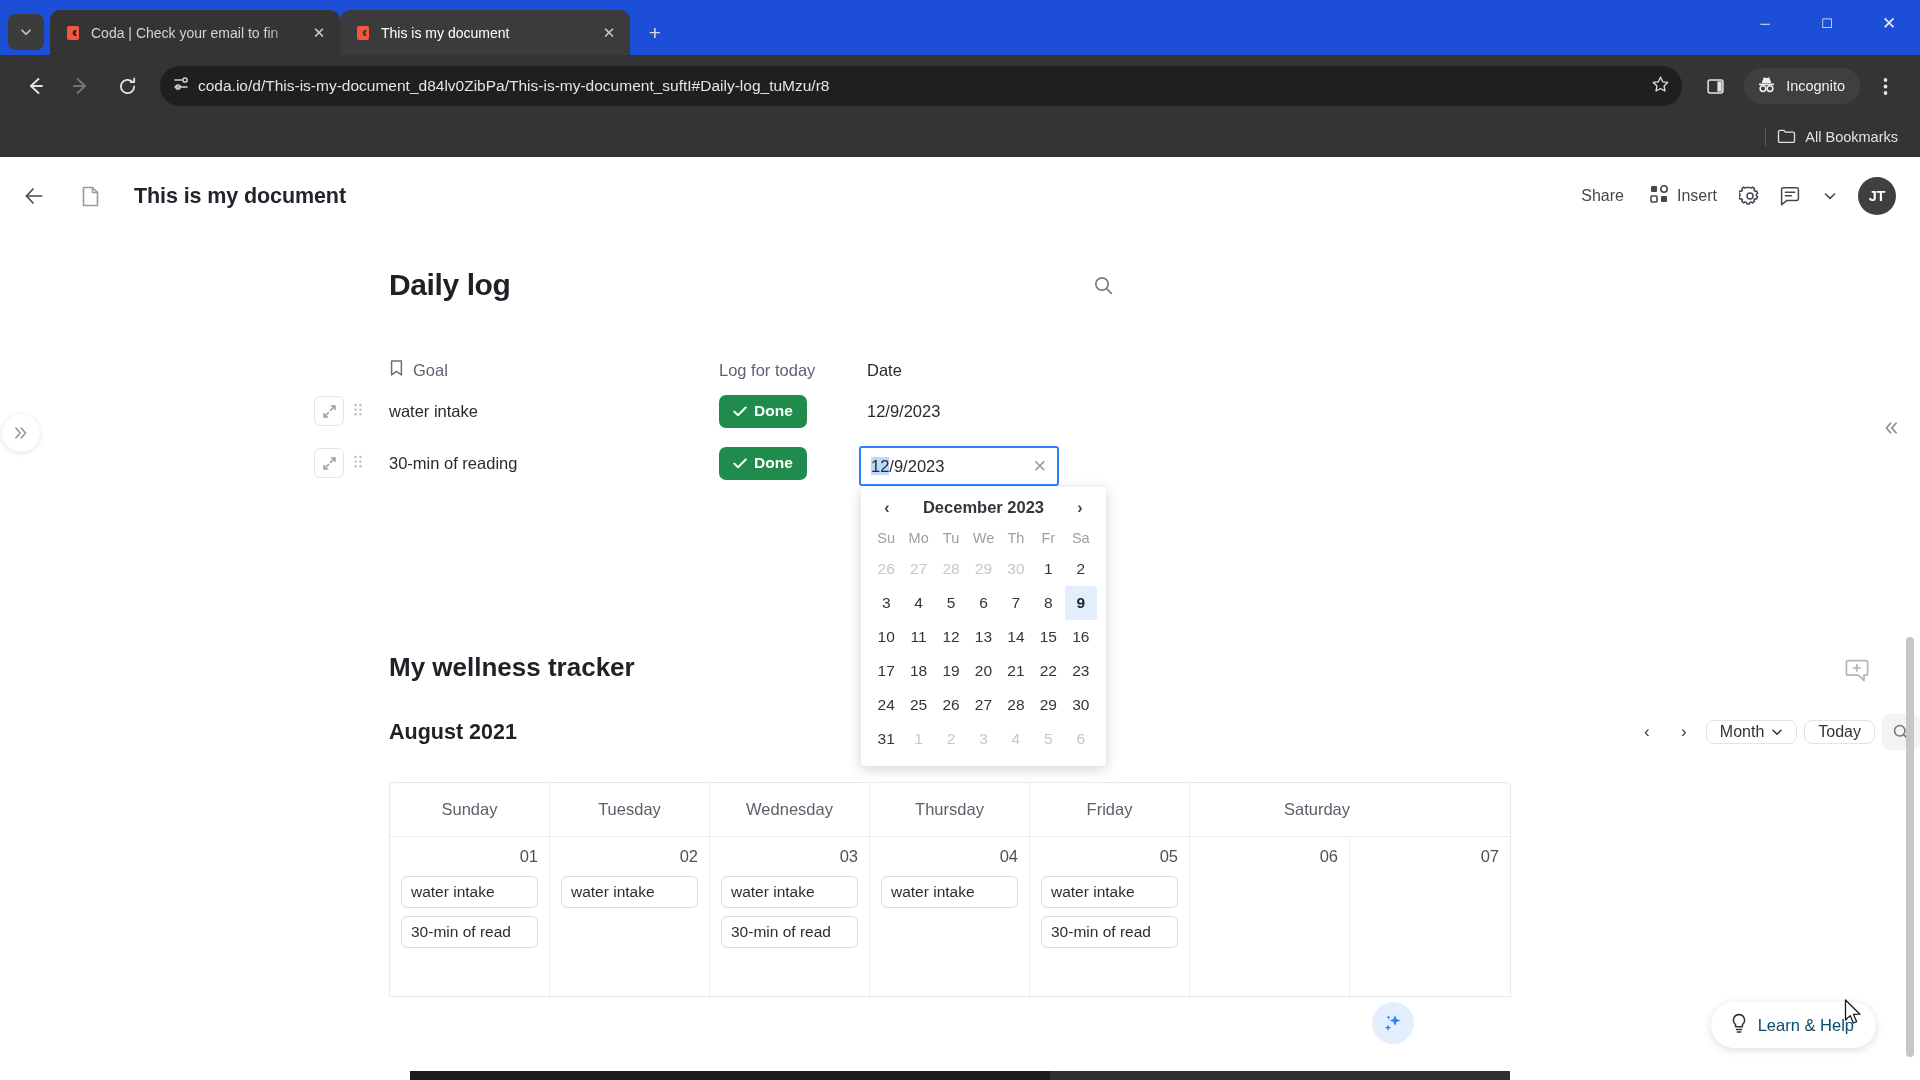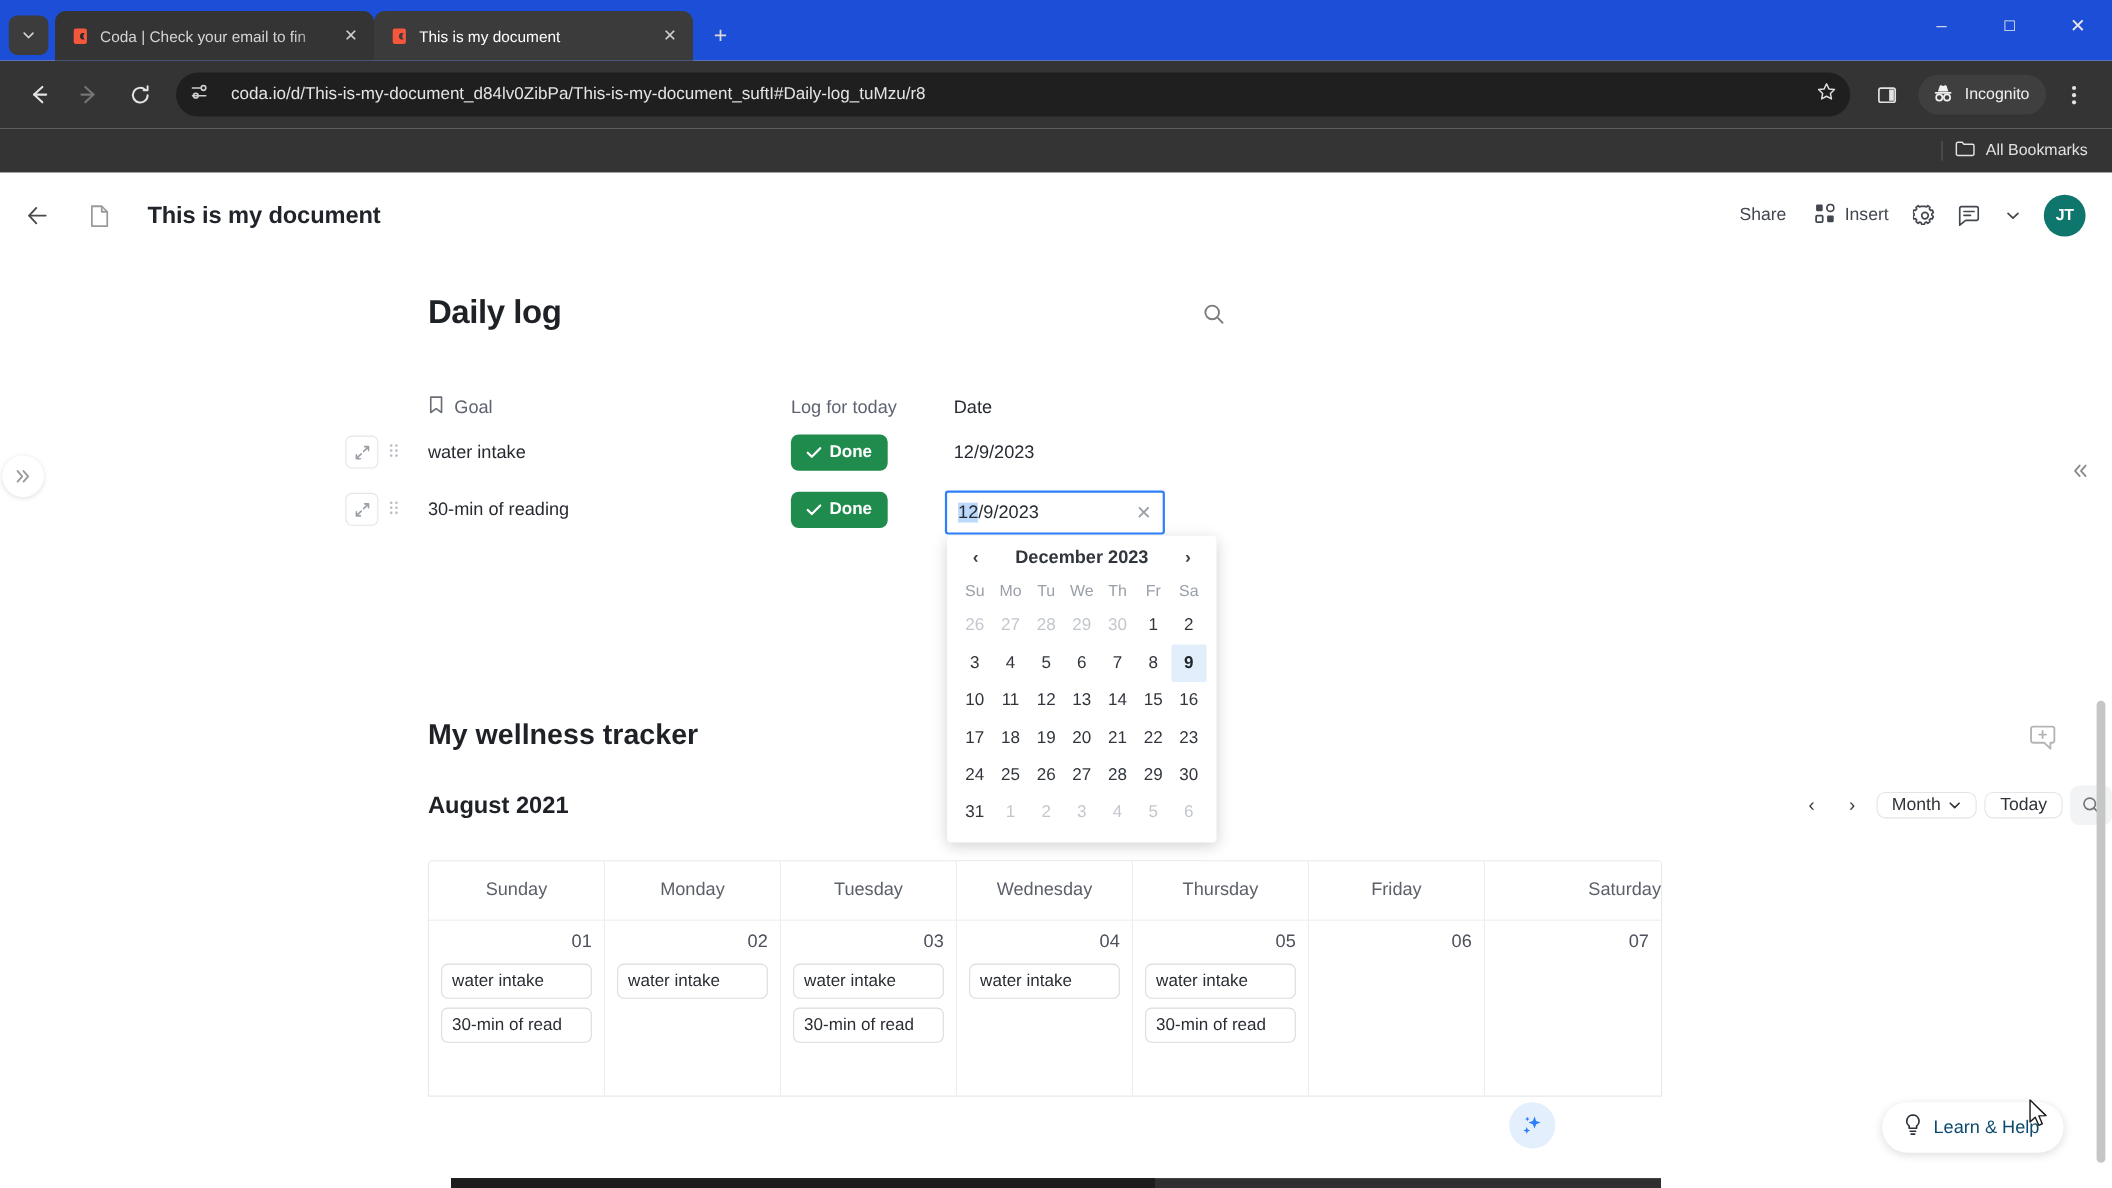--- a/index.html
+++ b/index.html
@@ -64,21 +64,21 @@
   }
   .tb-icon {
     width: 42px; height: 42px; border-radius: 50%;
     display: flex; align-items: center; justify-content: center;
     color: #e3e3e3; flex: none;
   }
   .tb-icon.dim { color: #757575; }
   .omnibox {
     flex: 1; height: 40px; margin: 0 8px; background: #1f1f1f;
     border-radius: 20px; display: flex; align-items: center;
-    padding: 0 12px; gap: 20px; min-width: 0;
+    padding: 0 12px; gap: 8px; min-width: 0;
   }
   .omnibox .url {
     color: #e4e4e4; font-size: 15.5px; white-space: nowrap;
     overflow: hidden; flex: 1;
   }
   .incognito-pill {
     height: 36px; border-radius: 18px; background: #3f3f3f;
     display: flex; align-items: center; gap: 9px; padding: 0 15px 0 12px;
     color: #f0f0f0; font-size: 14.5px; flex: none; margin-left: 4px;
   }
@@ -119,21 +119,21 @@
   .dh-btn {
     height: 38px; display: flex; align-items: center; gap: 9px;
     padding: 0 13px; border-radius: 7px; color: #42474f;
     font-size: 16px; white-space: nowrap;
   }
   .dh-icon-btn {
     width: 40px; height: 40px; border-radius: 7px; color: #42474f;
     display: flex; align-items: center; justify-content: center;
   }
   .avatar {
-    width: 38px; height: 38px; border-radius: 50%; background: #0f766e;
+    width: 38px; height: 38px; border-radius: 50%; background: #404040;
     color: #fff; font-size: 14.5px; font-weight: bold; margin-left: 8px;
     display: flex; align-items: center; justify-content: center;
     letter-spacing: -0.3px;
   }
 
   .rail-toggle-left {
     position: absolute; left: 2px; top: 257px;
     width: 38px; height: 38px; border-radius: 50%;
     background: #fff; box-shadow: 0 1px 5px rgba(0,0,0,0.13);
     display: flex; align-items: center; justify-content: center;
@@ -683,21 +683,20 @@
                 <circle cx="8.6" cy="8.6" r="5.8" stroke="#757575" stroke-width="1.7" fill="none"></circle>
                 <path d="M12.9 12.9 L17.4 17.4" stroke="#757575" stroke-width="1.7" stroke-linecap="round"></path>
               </svg>
           </div>
         </div>
       </div>
 
       <div class="cal">
         <div class="cal-head" id="cal-head">
             <div>Sunday</div>
-            <div>Monday</div>
             <div>Tuesday</div>
             <div>Wednesday</div>
             <div>Thursday</div>
             <div>Friday</div>
             <div>Saturday</div>
           </div>
         <div class="cal-row" id="cal-row">
             <div class="cal-cell">
               <div class="cal-daynum">01</div>
               <div class="chip">water intake</div>

